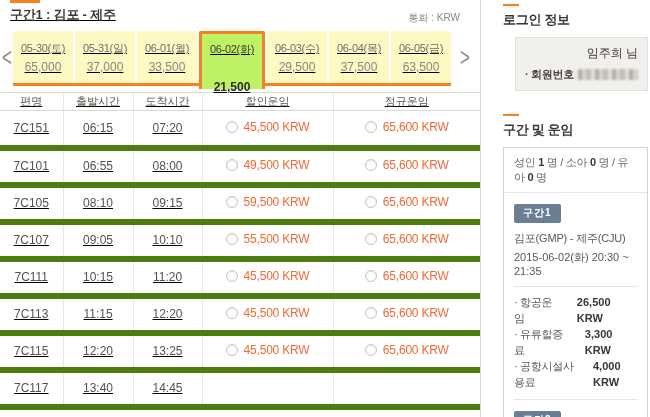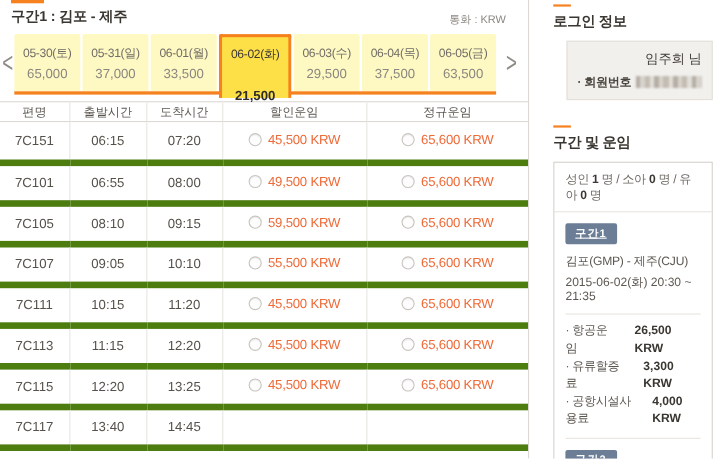--- a/index.html
+++ b/index.html
@@ -11,21 +11,21 @@
   }
   .page {
     position: relative;
     width: 650px;
     height: 417px;
     overflow: hidden;
     background: #fff;
     display: flex;
   }
   
-  .main { position: relative; width: 480px; flex: none; }
+  .main { position: relative; width: 480px; flex: none; text-decoration: underline; }
   .top-accent { position: absolute; left: 10px; top: 0; width: 30px; height: 3px; background: #f5821f; }
   .page-title { margin: 6px 0 0 10px; font-size: 13px; font-weight: bold; color: #3a3631; letter-spacing: -0.2px; }
   .currency { position: absolute; top: 11px; right: 20px; font-size: 10px; color: #8b8680; }
 
   .tabstrip { position: relative; margin-top: 7px; height: 58px; }
   .chev {
     position: absolute; top: 14px; width: 12px; height: 26px;
     background: none; border: none; padding: 0; cursor: pointer;
     font-size: 17px; color: #8f8a84; line-height: 26px; text-align: center;
   }
@@ -33,21 +33,21 @@
   .chev.left { left: 1px; }
   .chev.right { right: 9px; }
   .tabs { display: flex; gap: 2px; margin: 0 29px 0 13px; height: 52px; position: relative; }
   .tab {
     flex: 1; background: #fef9c3; border-radius: 2px 2px 0 0;
     text-align: center; padding-top: 10px; cursor: pointer; height: 52px;
   }
   .tab .t-date { font-size: 11px; color: #716c66; letter-spacing: -0.3px; }
   .tab .t-price { font-size: 12px; color: #8b8680; margin-top: 4px; }
   .tab.selected {
-    position: relative; z-index: 2; background: #fde047;
+    position: relative; z-index: 2; background: #bef264;
     border: 3px solid #f5821f; border-bottom: 0; height: 58px; padding-top: 8px;
   }
   .tab.selected .t-date { color: #3c3834; }
   .tab.selected .t-price { color: #2f2b27; font-weight: bold; margin-top: 23px; }
   .tab-underline { position: absolute; left: 13px; width: 438px; top: 52px; height: 3px; background: #f5821f; z-index: 1; }
 
   table.flights { width: 480px; border-collapse: collapse; table-layout: fixed; margin-top: 3px; }
   table.flights col.c1 { width: 63px; }
   table.flights col.c2 { width: 70px; }
   table.flights col.c3 { width: 69px; }
@@ -91,21 +91,21 @@
     filter: blur(1px);
   }
 
   .fare-area { margin-top: 23px; }
   .fare-box { margin-top: 8px; border: 1px solid #d6d2cc; background: #fff; }
   .pax-row { padding: 7px 10px; font-size: 11px; color: #6e6963; border-bottom: 1px solid #e8e5e0; letter-spacing: -0.3px; }
   .pax-row b { color: #3a3631; }
   .sect { padding: 9px 10px 0; }
   .badge {
     display: inline-block; background: #6b7e96; color: #fff; font-size: 10px;
-    font-weight: bold; padding: 2px 9px 3px; border-radius: 2px; letter-spacing: 1px; text-decoration: underline;
+    font-weight: bold; padding: 2px 9px 3px; border-radius: 2px; letter-spacing: 1px;
   }
   .route { margin-top: 8px; font-size: 11px; color: #5d5751; letter-spacing: -0.2px; }
   .sched { margin-top: 4px; font-size: 11px; color: #5d5751; }
   .fees { border-top: 1px solid #e8e5e0; margin-top: 9px; padding: 7px 0 9px; }
   .fee { display: flex; justify-content: space-between; font-size: 11px; line-height: 16px; color: #5d5751; letter-spacing: -0.3px; }
   .fee b { color: #3a3631; letter-spacing: 0; margin-left: 16px; }
 </style>
 </head>
 <body>
 

